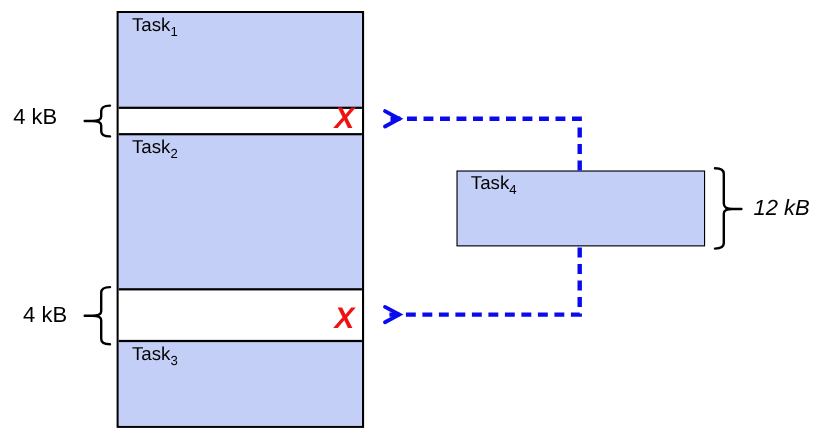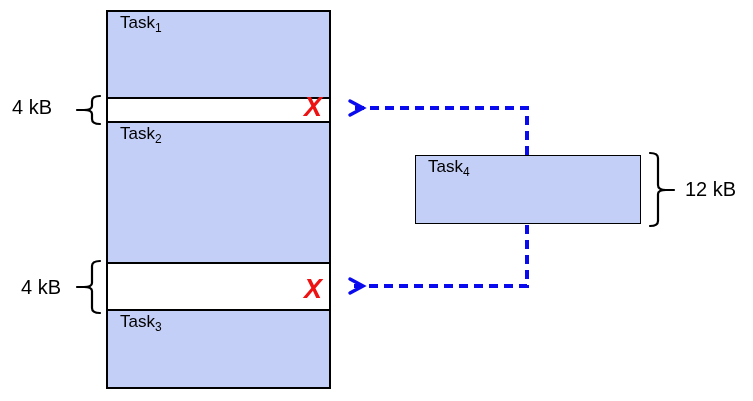--- a/index.html
+++ b/index.html
@@ -64,21 +64,21 @@
   .x2 { left: 302px; top: 275px; }
   
   .size-label {
     position: absolute;
     font-size: 20px;
     color: #000;
     white-space: nowrap;
   }
   .l4  { left: 12px;  top: 96px;  width: 58px; }
   .l8  { left: 12px;  top: 276px; width: 58px; text-align: center; }
-  .l12 { left: 685px; top: 178px; width: 66px; text-align: left; }
+  .l12 { left: 685px; top: 178px; width: 66px; text-align: left; font-style: italic; }
   
   .overlay {
     position: absolute;
     left: 0; top: 0;
     width: 753px; height: 401px;
     pointer-events: none;
   }
   .brace {
     fill: none;
     stroke: var(--border);

